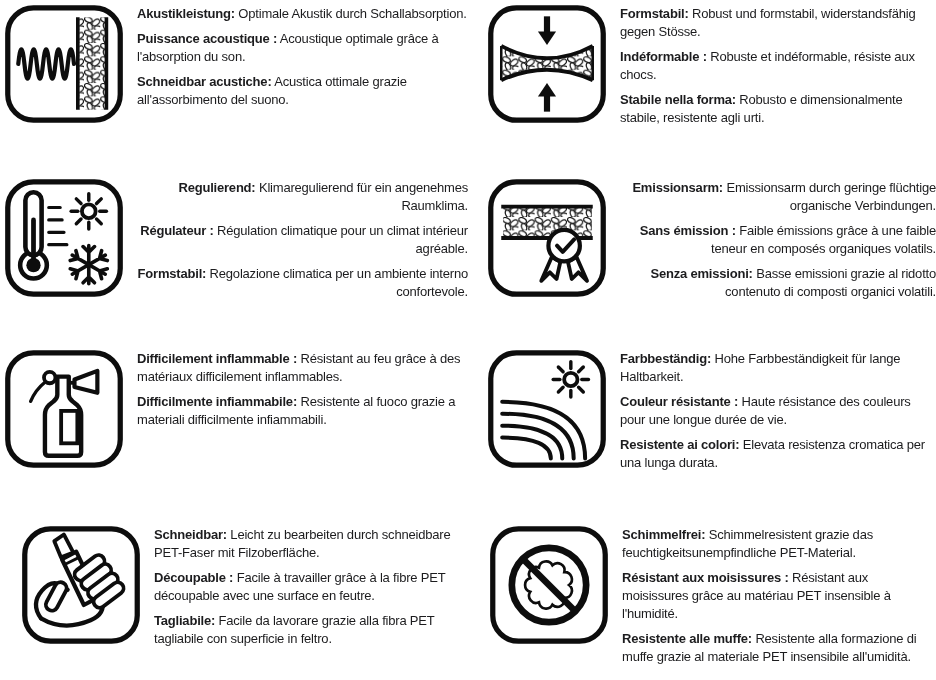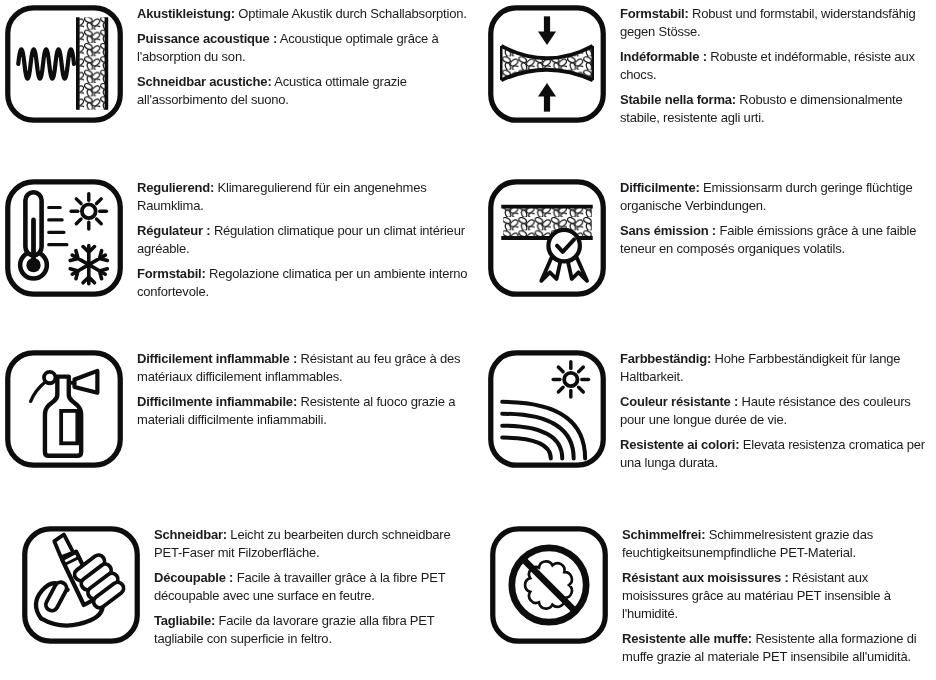--- a/index.html
+++ b/index.html
@@ -9,21 +9,21 @@
   }
   .grid{
     display:grid;width:936px;height:680px;
     grid-template-columns:468px 468px;
     grid-template-rows:170px 170px 170px 170px;
   }
   .cell{display:flex;gap:12px;align-items:flex-start;box-sizing:border-box;}
   .cell.colL{padding-left:3px;}
   .cell.colR{padding-left:18px;}
   .cell.r1{padding-top:3px;}
-  .cell.r2{padding-top:7px;}
+  .cell.r2{padding-top:7px;text-align:right;}
   .cell.r3{padding-top:8px;}
   .cell.r4{padding-top:14px;padding-left:20px;}
   .iconbox{width:122px;height:122px;flex:none;}
   .iconbox svg{display:block;}
   .textcol{padding-top:2px;}
   .colL .textcol{width:338px;}
   .colR .textcol{width:316px;}
   .textcol p{
     margin:0 0 7px 0;
     font-size:13px;line-height:18px;letter-spacing:-0.2px;
@@ -150,22 +150,23 @@
         <rect class="ic" x="5" y="5" width="118" height="118" rx="27" fill="#fff" stroke-width="5.5"></rect>
         <rect x="18" y="32" width="93" height="31" fill="url(#feltC)"></rect>
         <path class="ic" d="M16 31 H112 M16 64 H112" stroke-width="4"></path>
         <path class="ic" d="M69 84 L58 109 L67 100 L74 107 L78 89 Z" fill="#fff" stroke-width="4" stroke-linejoin="round"></path>
         <path class="ic" d="M95 84 L106 109 L97 100 L90 107 L86 89 Z" fill="#fff" stroke-width="4" stroke-linejoin="round"></path>
         <circle class="ic" cx="82" cy="72" r="16.5" fill="#fff" stroke-width="4.4"></circle>
         <path class="ic" d="M74.5 72 l6 6.5 l12 -13" stroke-width="4.2" stroke-linecap="round" stroke-linejoin="round"></path>
       </svg>
     </div>
     <div class="textcol">
-      <p><b>Difficilmente:</b> <span>Emissionsarm durch geringe flüchtige organische Verbindungen.</span></p>
+      <p><b>Emissionsarm:</b> <span>Emissionsarm durch geringe flüchtige organische Verbindungen.</span></p>
       <p><b>Sans émission :</b> <span>Faible émissions grâce à une faible teneur en composés organiques volatils.</span></p>
+      <p><b>Senza emissioni:</b> <span>Basse emissioni grazie al ridotto contenuto di composti organici volatili.</span></p>
     </div>
   </div>
 
   <div class="cell colL r3">
     <div class="iconbox">
       <svg width="122" height="122" viewBox="0 0 128 128" fill="none">
         <rect class="ic" x="5" y="5" width="118" height="118" rx="27" fill="#fff" stroke-width="5.5"></rect>
         <path class="ic" d="M44 36 Q34 44 29 56" stroke-width="3.5" stroke-linecap="round"></path>
         <path class="ic" d="M57 30 H69 V49 Q69 53 73 56 L78 60 Q82 64 82 70 V109 Q82 113 78 113 H48 Q44 113 44 109 V70 Q44 64 48 60 L53 56 Q57 53 57 49 Z" fill="#fff" stroke-width="4.6" stroke-linejoin="round"></path>
         <path class="ic" d="M69 36.5 H75" stroke-width="4"></path>

